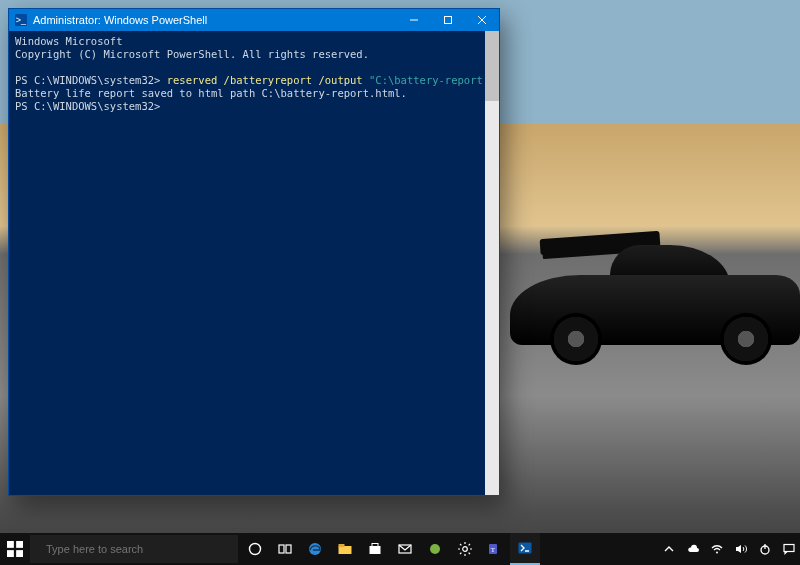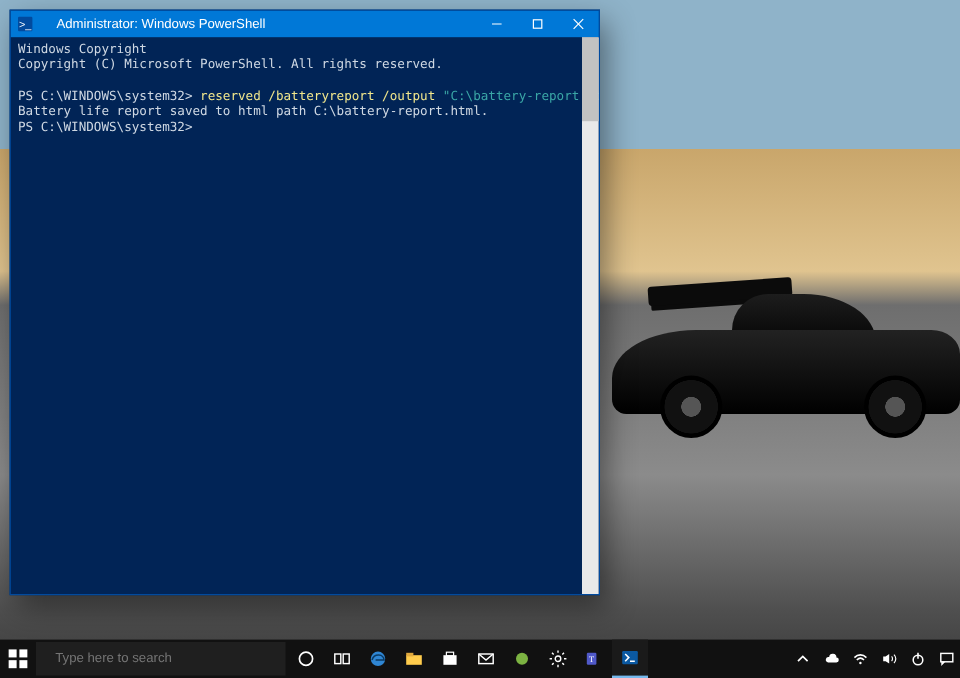--- a/index.html
+++ b/index.html
@@ -45,21 +45,21 @@
     box-shadow: 6px 10px 24px rgba(0,0,0,.45);
     border: 1px solid #014a9e;
     display: flex; flex-direction: column;
   }
   .titlebar {
     height: 22px; background: #0078d7; color: #fff;
     display: flex; align-items: center; font-size: 11px;
     padding-left: 6px;
   }
   .titlebar .ps-glyph { width:12px; height:12px; background:#014a9e; color:#fff; font-size:9px; line-height:12px; text-align:center; margin-right:6px; border-radius:1px;}
-  .titlebar .title { flex: 0 0 auto; margin-left: 14px; }
+  .titlebar .title { flex: 0 0 auto; }
   .titlebar .spacer { flex: 1 1 auto; }
   .winbtn { width: 34px; height: 22px; display:flex; align-items:center; justify-content:center; color:#fff; }
   .winbtn svg { width:10px; height:10px; stroke:#fff; stroke-width:1; fill:none; }
   .ps-body {
     flex:1; padding: 4px 6px; color: #cfd8e3;
     font-family: Consolas, "Lucida Console", monospace; font-size: 10.5px; line-height: 13px;
     white-space: pre; overflow: hidden; position:relative;
   }
   .cmd-yellow { color: #f0e68c; }
   .cmd-str    { color: #3aa6a6; }
@@ -112,21 +112,21 @@
             <rect x="1.5" y="1.5" width="7" height="7"></rect>
           </svg>
       </div>
       <div class="winbtn close" title="Close">
         <svg viewBox="0 0 10 10">
             <line x1="1" y1="1" x2="9" y2="9"></line>
             <line x1="9" y1="1" x2="1" y2="9"></line>
           </svg>
       </div>
     </div>
-    <div class="ps-body"><span>Windows Copyright</span>
+    <div class="ps-body"><span>Windows Microsoft</span>
 <span>Copyright (C) Microsoft PowerShell. All rights reserved.</span>
 
 <span>PS C:\WINDOWS\system32&gt; </span><span class="cmd-yellow">reserved /batteryreport /output </span><span class="cmd-str">"C:\battery-report.html"</span>
 <span>Battery life report saved to html path C:\battery-report.html.</span>
 <span>PS C:\WINDOWS\system32&gt;</span>
       <div class="scroll-track">
         <div class="scroll-thumb"></div>
       </div>
     </div>
   </div>

